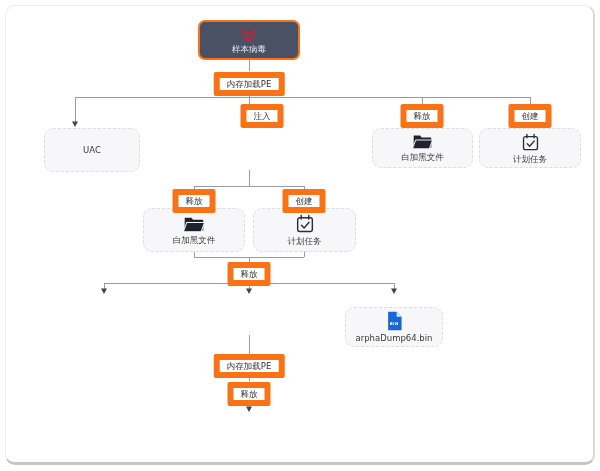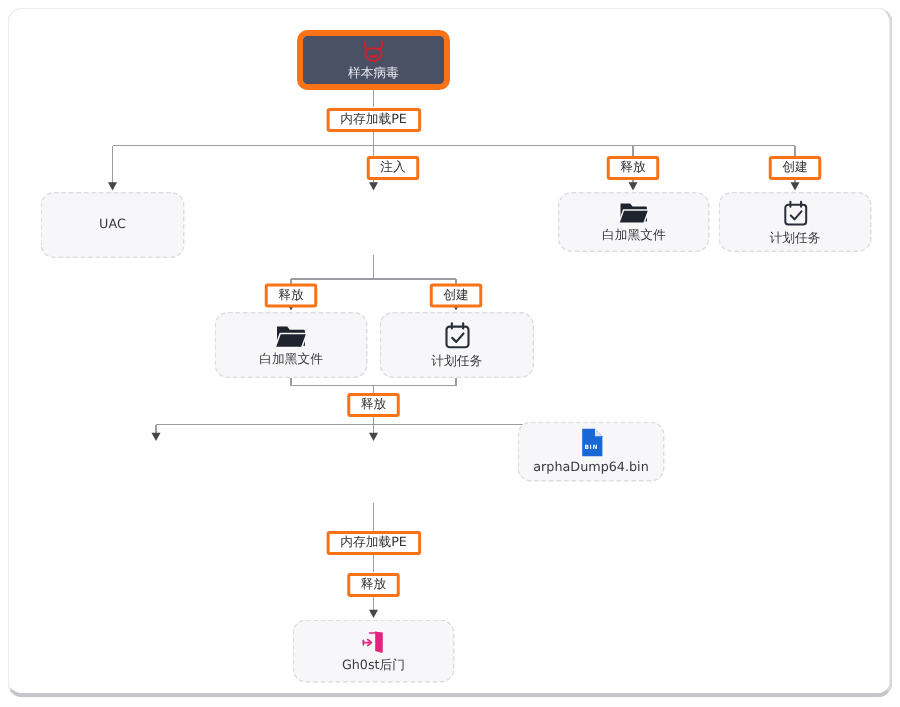--- a/index.html
+++ b/index.html
@@ -14,24 +14,24 @@
   }
   svg.wires{position:absolute;left:0;top:0;width:600px;height:471px;}
   svg.wires path.w{stroke:#9b9ba0;stroke-width:1;fill:none;shape-rendering:crispEdges;}
   svg.wires path.a{fill:#45454a;stroke:none;}
   .node{
     position:absolute;background:#f7f7f9;border:1px dashed #dcdce1;border-radius:9px;
     display:flex;flex-direction:column;align-items:center;justify-content:center;
     gap:2px;box-sizing:border-box;
   }
   .node .node-label{font-size:8.5px;line-height:10px;color:#3a3a3e;white-space:nowrap;}
-  .node.dark{background:#4a5164;border:4px solid #f97316;border-radius:7px;}
+  .node.dark{background:#4a5164;border:2px solid #f97316;border-radius:7px;}
   .node.dark .node-label{color:#e9eaef;}
   .edge-label{
-    position:absolute;transform:translateX(-50%);background:#fff;border:2px solid #f97316;
+    position:absolute;transform:translateX(-50%);background:#fff;border:6px solid #f97316;
     border-radius:2px;font-size:8.5px;line-height:11px;padding:0.5px 7px;color:#333;
     white-space:nowrap;z-index:2;
   }
   .file-badge{font-size:5.5px;font-weight:bold;fill:#fff;letter-spacing:0.6px;
     font-family:"DejaVu Sans","Liberation Sans",sans-serif;}
 </style>
 </head>
 <body>
 
 <div class="canvas">
@@ -89,21 +89,21 @@
       <g fill="none" stroke-width="1.8" stroke-linecap="round" stroke-linejoin="round" stroke="#c8232f">
         <path d="M4.5,2.5 C3.5,6 4.5,8.5 7,9.5"></path>
         <path d="M19.5,2.5 C20.5,6 19.5,8.5 17,9.5"></path>
         <path d="M7,9.5 C5,10.5 4,13 5,15.5 C6.5,18.8 9.5,20.2 12,20.2 C14.5,20.2 17.5,18.8 19,15.5 C20,13 19,10.5 17,9.5 C15.5,8.7 14,8.4 12,8.4 C10,8.4 8.5,8.7 7,9.5 Z"></path>
         <path d="M9,15.2 L10.5,16.8 L12,15.2 L13.5,16.8 L15,15.2"></path>
       </g>
     </svg>
     <span class="node-label">样本病毒</span>
   </div>
 
-  <div class="node" style="left:27px;top:128px;width:96px;height:44px">
+  <div class="node" style="left:44px;top:128px;width:96px;height:44px">
     <span class="node-label">UAC</span>
   </div>
 
 
   <div class="node" style="left:372px;top:128px;width:101px;height:40px">
     <svg width="21" height="16" viewBox="0 0 26 20">
       <path d="M2,2 h8 l2,2.5 h11 a1,1 0 0 1 1,1 V17 H2 Z" fill="#1f232e"></path>
       <path d="M4.5,7.5 h21 L21.5,18.5 h-21 Z" stroke="#f7f7f9" stroke-width="1.2" fill="#1f232e"></path>
     </svg>
     <span class="node-label">白加黑文件</span>
@@ -136,41 +136,29 @@
         <path d="M7.5,1.8 V6"></path>
           <path d="M16.5,1.8 V6"></path>
         <path d="M7.8,13.5 l3.2,3.2 L16.8,10"></path>
       </g>
     </svg>
     <span class="node-label">计划任务</span>
   </div>
 
 
 
-  <div class="node" style="left:345px;top:281px;width:98px;height:40px">
+  <div class="node" style="left:345px;top:307px;width:98px;height:40px">
     <svg width="17" height="20" viewBox="0 0 24 28">
       <path d="M3,1 h12 l7,7 v19 h-19 z" fill="#1767d6"></path>
       <path d="M15,1 l7,7 h-7 z" fill="#d8e4f8"></path>
       <text class="file-badge" x="11.5" y="20" text-anchor="middle">BIN</text>
     </svg>
     <span class="node-label">arphaDump64.bin</span>
   </div>
 
-  <div class="node" style="left:195px;top:413px;width:108px;height:42px">
-    <svg width="18" height="18" viewBox="0 0 24 24">
-      <g fill="none" stroke-width="1.5" stroke-linecap="round" stroke-linejoin="round" stroke="#e5237f">
-        <path d="M8.5,4 H19.5 V20.5"></path>
-        <path d="M3,10.5 V14.5"></path>
-        <path d="M3,12.5 H9"></path>
-        <path d="M6.8,9.8 L10.2,12.5 L6.8,15.2"></path>
-      </g>
-      <path d="M13.5,2.5 L19.5,4.3 V21.8 L13.5,20 Z" fill="#e5237f"></path>
-    </svg>
-    <span class="node-label">Gh0st后门</span>
-  </div>
 
   <div class="edge-label" style="left:249px;top:72px">内存加载PE</div>
   <div class="edge-label" style="left:262px;top:104px">注入</div>
   <div class="edge-label" style="left:422px;top:104px">释放</div>
   <div class="edge-label" style="left:530px;top:104px">创建</div>
   <div class="edge-label" style="left:194px;top:189px">释放</div>
   <div class="edge-label" style="left:304px;top:189px">创建</div>
   <div class="edge-label" style="left:249px;top:262px">释放</div>
   <div class="edge-label" style="left:249px;top:354px">内存加载PE</div>
   <div class="edge-label" style="left:249px;top:382px">释放</div>

